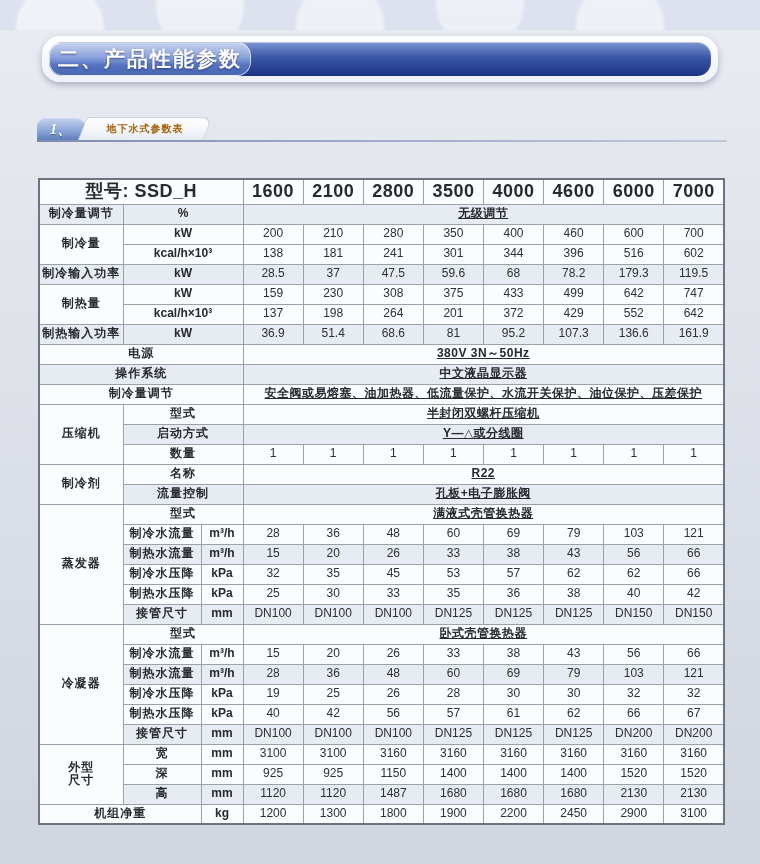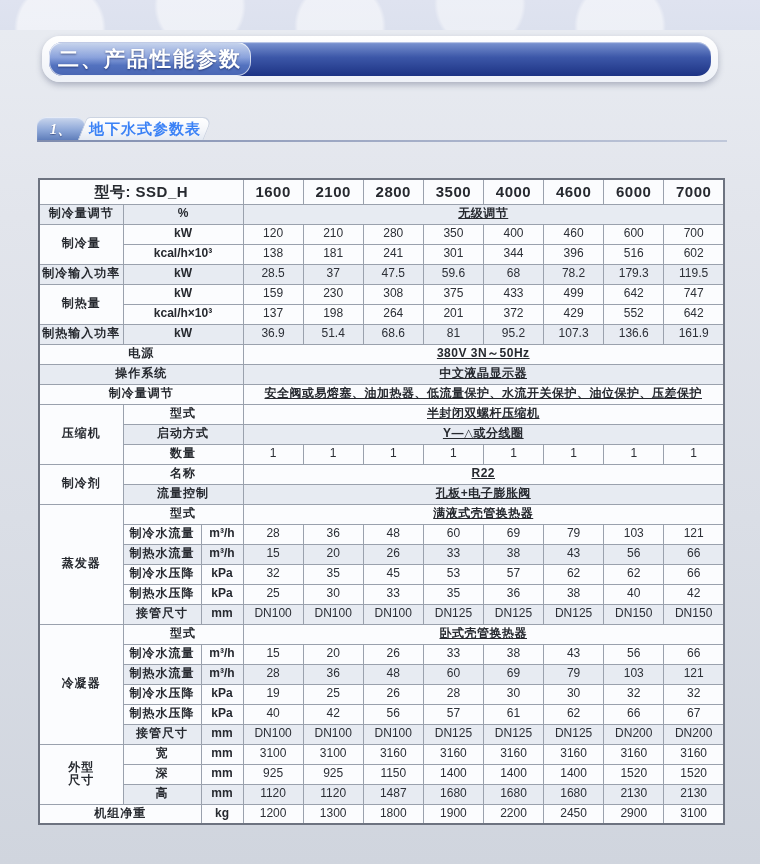--- a/index.html
+++ b/index.html
@@ -63,21 +63,21 @@
   .subsec-title::before{
     content:"";position:absolute;inset:0;
     transform:skewX(-22deg);
     border-radius:4px 10px 0 0;
     background:linear-gradient(180deg,#ffffff 0%,#f4f6fa 55%,#e2e8f2 100%);
     border:1px solid #ccd4e2;border-bottom:none;box-sizing:border-box;
   }
   .subsec-title span{
     position:relative;display:flex;align-items:center;justify-content:center;
     width:100%;height:100%;
-    color:#3b82f6;font-size:15px;font-weight:700;letter-spacing:1px;white-space:nowrap;
+    color:#a16207;font-size:10px;font-weight:700;letter-spacing:1px;white-space:nowrap;
   }
   .subsec-line{
     position:absolute;left:37px;top:140px;width:690px;height:2px;
     background:linear-gradient(90deg,#7f8cae 0%,#9ba6c2 40%,#c0c8da 100%);
   }
   
   .spec{
     position:absolute;left:38px;top:178px;width:687px;
     border-collapse:collapse;table-layout:fixed;
     border:2px solid #6d7380;
@@ -88,21 +88,21 @@
   .spec col.c2{width:42px;}
   .spec tr{height:20px;}
   .spec tr:first-child{height:25px;}
   .spec td{
     border:1px solid #9aa1ad;
     text-align:center;vertical-align:middle;
     padding:0 1px;font-size:12px;line-height:1.1;
     color:#26292f;background:#fbfcfe;overflow:hidden;white-space:nowrap;
   }
   .spec tr.shade td{background:#e7ebf2;}
-  .spec td.h{font-weight:700;font-size:15px;letter-spacing:.5px;}
+  .spec td.h{font-weight:700;font-size:18px;letter-spacing:.5px;}
   .spec td.g,.spec td.p,.spec td.u,.spec td.s{font-weight:700;}
   .spec td.g{letter-spacing:1px;white-space:pre-line;margin-left:16px;}
   .spec td.p{letter-spacing:1px;}
   .spec td.s{letter-spacing:.5px;text-decoration:underline;}
   .spec td.v{color:#2c2f36;}
 </style>
 </head>
 <body>
 
 <div class="top-band"></div>
@@ -142,21 +142,21 @@
         <td class="h">7000</td>
       </tr>
       <tr class="shade">
         <td class="g">制冷量调节</td>
         <td colspan="2" class="u">%</td>
         <td colspan="8" class="s">无级调节</td>
       </tr>
       <tr>
         <td rowspan="2" class="g">制冷量</td>
         <td colspan="2" class="u">kW</td>
-        <td class="v">120</td>
+        <td class="v">200</td>
         <td class="v">210</td>
         <td class="v">280</td>
         <td class="v">350</td>
         <td class="v">400</td>
         <td class="v">460</td>
         <td class="v">600</td>
         <td class="v">700</td>
       </tr>
       <tr>
         <td colspan="2" class="u">kcal/h×10³</td>

